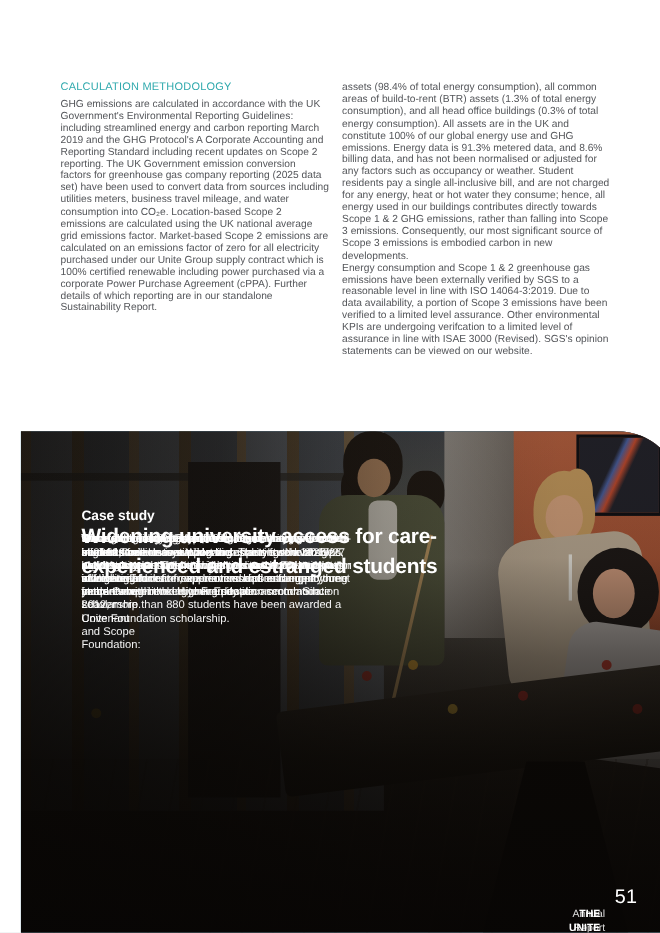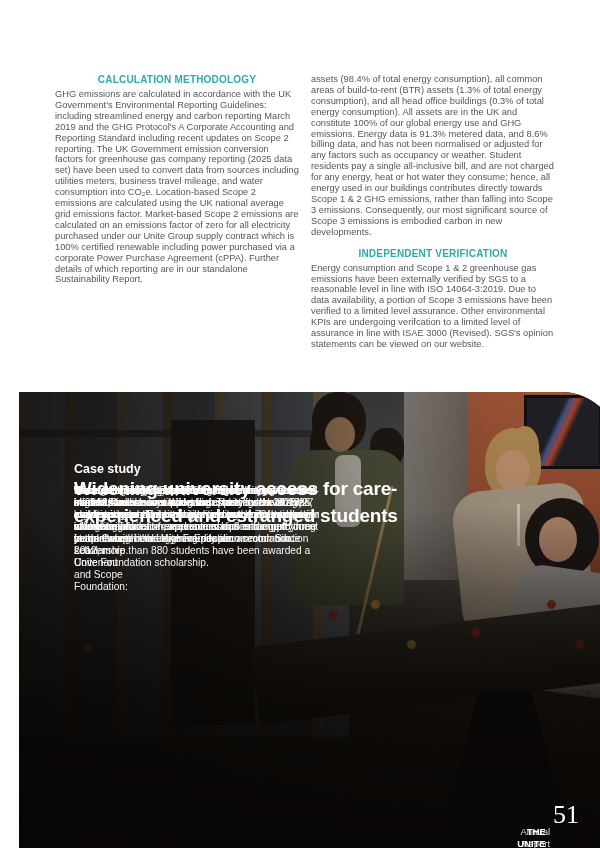--- a/index.html
+++ b/index.html
@@ -2,21 +2,21 @@
 <html style="--accent: #2FA9AD; --body: #54565A;"><head>
 <meta charset="utf-8">
 <style>
   html,body{margin:0;padding:0;background:#e8e8e8;}
   .page{position:relative;width:600px;height:848px;background:#ffffff;overflow:hidden;
         font-family:"Liberation Sans","DejaVu Sans",sans-serif;}
 
   
   .top-section{position:absolute;left:55px;top:74px;width:500px;display:flex;gap:12px;}
   .col{width:244px;}
-  .col h3{margin:0 0 4px 0;font-size:10px;font-weight:bold;letter-spacing:.2px;color:var(--accent,#2FA9AD);text-align:center;}
+  .col h3{margin:0 0 4px 0;font-size:10px;font-weight:normal;letter-spacing:.2px;color:var(--accent,#2FA9AD);}
   .col h3.later{margin-top:10px;}
   .col p{margin:0;font-size:9.3px;line-height:10.9px;color:var(--body,#54565A);}
 
   
   .photo{position:absolute;left:0;top:392px;width:600px;height:456px;overflow:hidden;
          border-top-right-radius:58px;background:#0369a1;margin-left:19px;}
   .photo *{position:absolute;}
   .ph-backdrop{inset:0;background:linear-gradient(180deg,#46484c 0px,#505250 45px,#5d5c57 95px,#524d46 190px,#332d26 300px,#1b1611 456px);}
   .ph-slats{left:0;top:0;width:330px;height:345px;opacity:.95;
     background:repeating-linear-gradient(90deg,#8a7150 0 9px,#70757c 9px 46px,#6b5639 46px 57px,#565b62 57px 98px);}
@@ -56,35 +56,34 @@
   .cs-title{margin:13px 0 0 0;width:345px;font-size:19px;line-height:27px;font-weight:bold;letter-spacing:-.2px;}
   .cs-cols{display:flex;gap:10px;margin-top:23px;}
   .cs-col{width:247px;}
   .cs-col p{margin:0 0 9px 0;font-size:10.2px;line-height:12px;color:rgba(255,255,255,.95);}
   .cs-link{font-weight:normal;color:#ffffff;}
 
   
   .footer-text{position:absolute;right:108px;bottom:22px;text-align:right;color:#ffffff;}
   .footer-company{font-size:9.5px;font-weight:bold;line-height:12px;}
   .footer-subtitle{font-size:9.5px;line-height:12px;color:rgba(255,255,255,.85);}
-  .page-number{position:absolute;right:40px;bottom:20px;font-size:26px;line-height:26px;color:#ffffff;font-family:Liberation Serif, serif;}
+  .page-number{position:absolute;right:40px;bottom:20px;font-size:18px;line-height:26px;color:#ffffff;}
 </style>
 </head>
 <body>
 
 <div class="page">
 
   <div class="top-section">
     <div class="col">
       <h3>CALCULATION METHODOLOGY</h3>
       <p>GHG emissions are calculated in accordance with the UK Government's Environmental Reporting Guidelines: including streamlined energy and carbon reporting March 2019 and the GHG Protocol's A Corporate Accounting and Reporting Standard including recent updates on Scope 2 reporting. The UK Government emission conversion factors for greenhouse gas company reporting (2025 data set) have been used to convert data from sources including utilities meters, business travel mileage, and water consumption into CO₂e. Location-based Scope 2 emissions are calculated using the UK national average grid emissions factor. Market-based Scope 2 emissions are calculated on an emissions factor of zero for all electricity purchased under our Unite Group supply contract which is 100% certified renewable including power purchased via a corporate Power Purchase Agreement (cPPA). Further details of which reporting are in our standalone Sustainability Report.</p>
     </div>
     <div class="col">
       <p>assets (98.4% of total energy consumption), all common areas of build-to-rent (BTR) assets (1.3% of total energy consumption), and all head office buildings (0.3% of total energy consumption). All assets are in the UK and constitute 100% of our global energy use and GHG emissions. Energy data is 91.3% metered data, and 8.6% billing data, and has not been normalised or adjusted for any factors such as occupancy or weather. Student residents pay a single all-inclusive bill, and are not charged for any energy, heat or hot water they consume; hence, all energy used in our buildings contributes directly towards Scope 1 &amp; 2 GHG emissions, rather than falling into Scope 3 emissions. Consequently, our most significant source of Scope 3 emissions is embodied carbon in new developments.</p>
-      <h3 class="later">INDEPENDENT VERIFICATION</h3>
       <p>Energy consumption and Scope 1 &amp; 2 greenhouse gas emissions have been externally verified by SGS to a reasonable level in line with ISO 14064-3:2019. Due to data availability, a portion of Scope 3 emissions have been verified to a limited level assurance. Other environmental KPIs are undergoing verifcation to a limited level of assurance in line with ISAE 3000 (Revised). SGS's opinion statements can be viewed on our website.</p>
     </div>
   </div>
 
   <div class="photo">
 
     <div class="ph-backdrop"></div>
     <div class="ph-slats"></div>
     <div class="ph-beam"></div>
     <div class="ph-doorway"></div>

